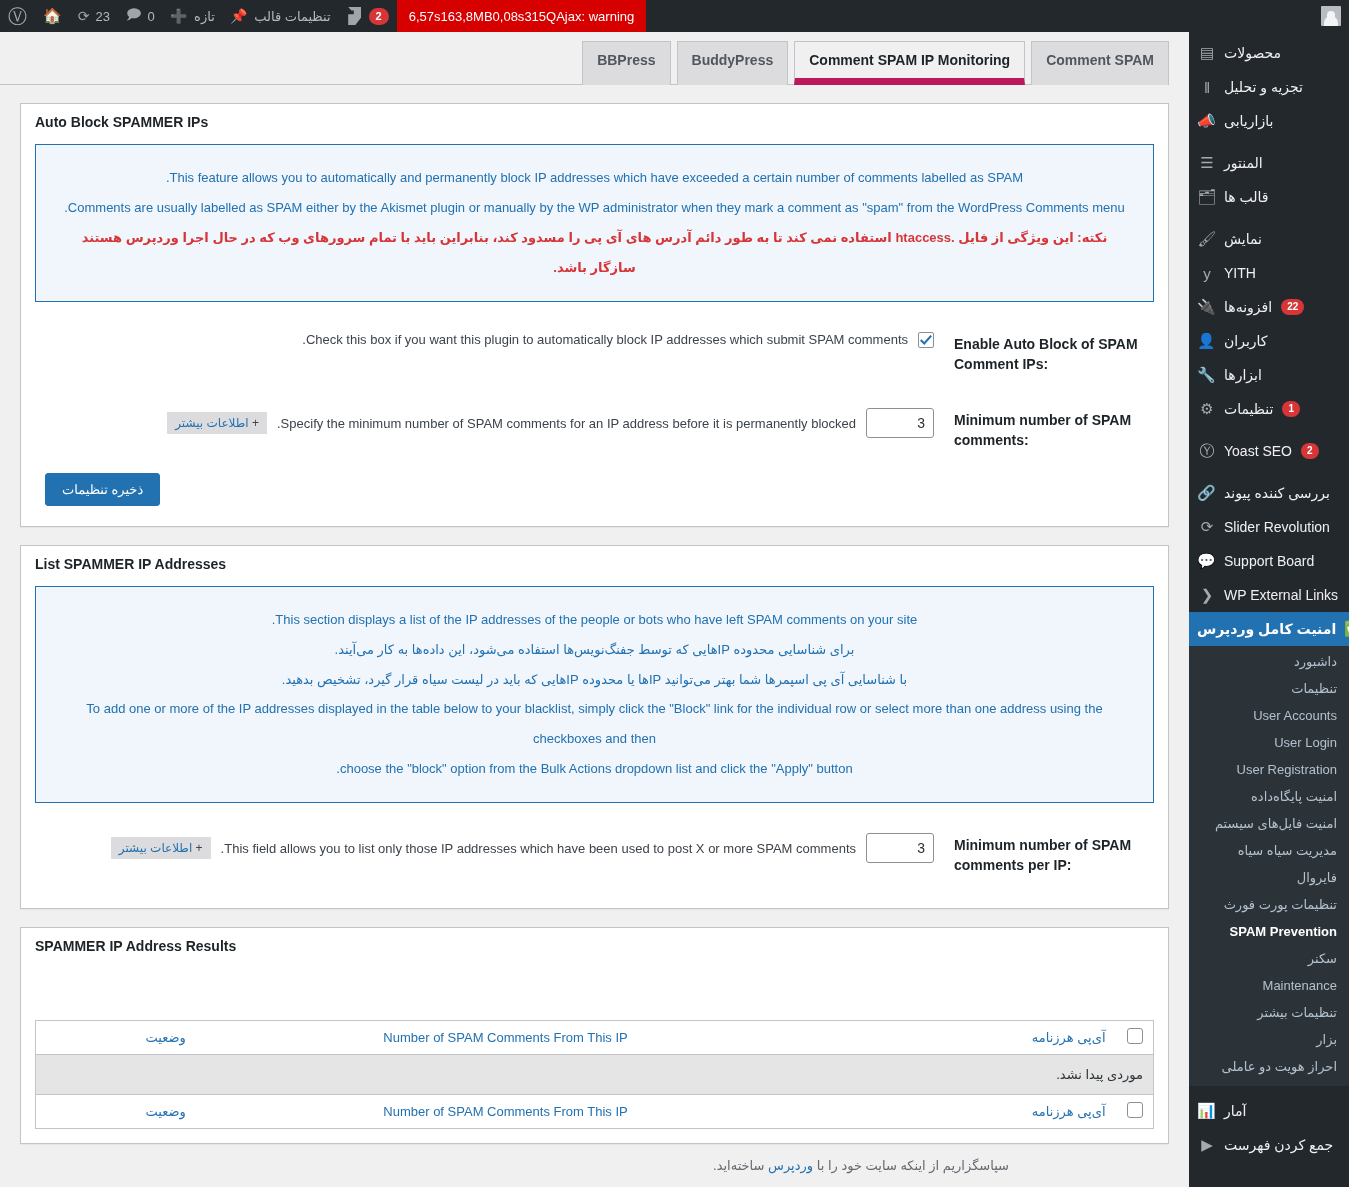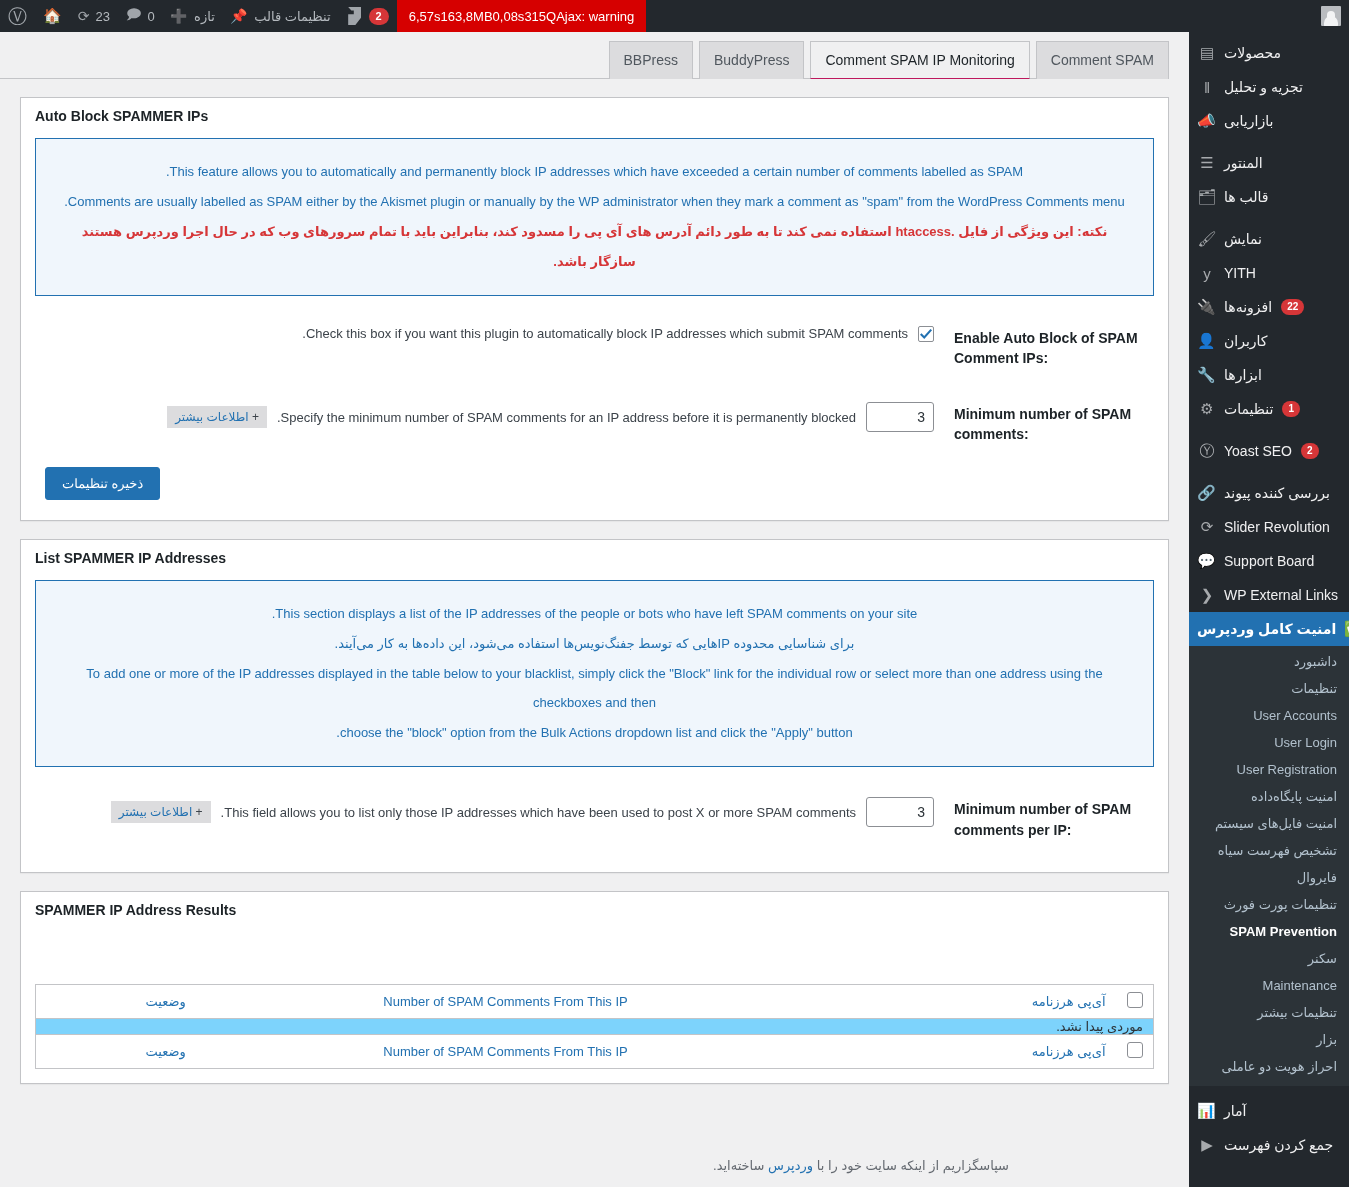--- a/index.html
+++ b/index.html
@@ -94,26 +94,26 @@
     width: 1189px; height: 1155px; background: #f0f0f1;
     direction: rtl; overflow: hidden;
   }
   .nav-tab-wrapper {
     padding: 9px 0 0 20px; margin: 0 20px 0 0;
     border-bottom: 1px solid #c3c4c7; display: flex; flex-direction: row-reverse;
     justify-content: flex-start; direction: ltr;
   }
   .nav-tab {
     background: #dcdcde; border: 1px solid #c3c4c7; border-bottom: none;
-    color: #50575e; font-size: 14px; font-weight: 400;
+    color: #50575e; font-size: 14px; font-weight: 700;
     padding: 8px 14px; margin: 0 0 -1px 6px; line-height: 20px;
     cursor: pointer; white-space: nowrap;
   }
   .nav-tab-active {
-    background: #f0f0f1; border-bottom: 1px solid #be185d; color: #1d2327;
+    background: #f0f0f1; border-bottom: 7px solid #be185d; color: #1d2327;
   }
   .postbox {
     background: #fff; border: 1px solid #c3c4c7; margin: 18px 20px 0 20px;
     box-shadow: 0 1px 1px rgba(0,0,0,.04);
   }
   .postbox-header {
     padding: 10px 14px; font-size: 14px; font-weight: 600; color: #1d2327;
     text-align: left; direction: ltr;
   }
   .inside { padding: 0 14px 14px 14px; }
@@ -172,21 +172,21 @@
   }
   .wp-list-table thead th, .wp-list-table tfoot th {
     font-weight: normal;
   }
   .wp-list-table tfoot th { border-bottom: none; border-top: 1px solid #c3c4c7; }
   .col-cb { width: 38px; text-align: right; }
   .col-ip { text-align: right; }
   .col-num { text-align: center; width: 420px; }
   .col-status { text-align: center; width: 260px; }
   .no-items td {
-    background: #7dd3fc; color: #2c3338; text-align: right; padding: 0 10px;
+    background: #e5e5e5; color: #2c3338; text-align: right; padding: 12px 10px;
   }
   .cb-box {
     width: 16px; height: 16px; border: 1px solid #8c8f94; background: #fff;
     border-radius: 3px; display: inline-block; cursor: pointer;
   }
 
   
   #wpfooter {
     position: absolute; bottom: 0; right: 160px; left: 0; width: 1189px;
     padding: 14px 20px; font-size: 13px; color: #646970;
@@ -326,21 +326,21 @@
     <span class="mi-label">امنیت کامل وردپرس</span>
   </div>
   <div class="submenu" id="submenu-items">
       <div class="submenu-item">داشبورد</div>
       <div class="submenu-item">تنظیمات</div>
       <div class="submenu-item">User Accounts</div>
       <div class="submenu-item">User Login</div>
       <div class="submenu-item">User Registration</div>
       <div class="submenu-item">امنیت پایگاه‌داده</div>
       <div class="submenu-item">امنیت فایل‌های سیستم</div>
-      <div class="submenu-item">تشخیص فهرست سیاه</div>
+      <div class="submenu-item">مدیریت سیاه سیاه</div>
       <div class="submenu-item">فایروال</div>
       <div class="submenu-item">تنظیمات پورت فورث</div>
       <div class="submenu-item current">SPAM Prevention</div>
       <div class="submenu-item">سکنر</div>
       <div class="submenu-item">Maintenance</div>
       <div class="submenu-item">تنظیمات بیشتر</div>
       <div class="submenu-item">بزار</div>
       <div class="submenu-item">احراز هویت دو عاملی</div>
     </div>
 
@@ -410,20 +410,21 @@
       </div>
     </div>
   </div>
 
   <div class="postbox">
     <div class="postbox-header">List SPAMMER IP Addresses</div>
     <div class="inside">
       <div class="aio-info">
         <p class="ltr-note">.This section displays a list of the IP addresses of the people or bots who have left SPAM comments on your site</p>
         <p class="rtl-note">برای شناسایی محدوده IPهایی که توسط جفنگ‌نویس‌ها استفاده می‌شود، این داده‌ها به کار می‌آیند.</p>
+        <p class="rtl-note">با شناسایی آی پی اسپمرها شما بهتر می‌توانید IPها یا محدوده IPهایی که باید در لیست سیاه قرار گیرد، تشخیص بدهید.</p>
         <p class="ltr-note">To add one or more of the IP addresses displayed in the table below to your blacklist, simply click the "Block" link for the individual row or select more than one address using the checkboxes and then</p>
         <p class="ltr-note">.choose the "block" option from the Bulk Actions dropdown list and click the "Apply" button</p>
       </div>
 
       <table class="form-table">
         <tbody>
             <tr>
           <th>Minimum number of SPAM comments per IP:</th>
           <td>
             <div class="field-row">

